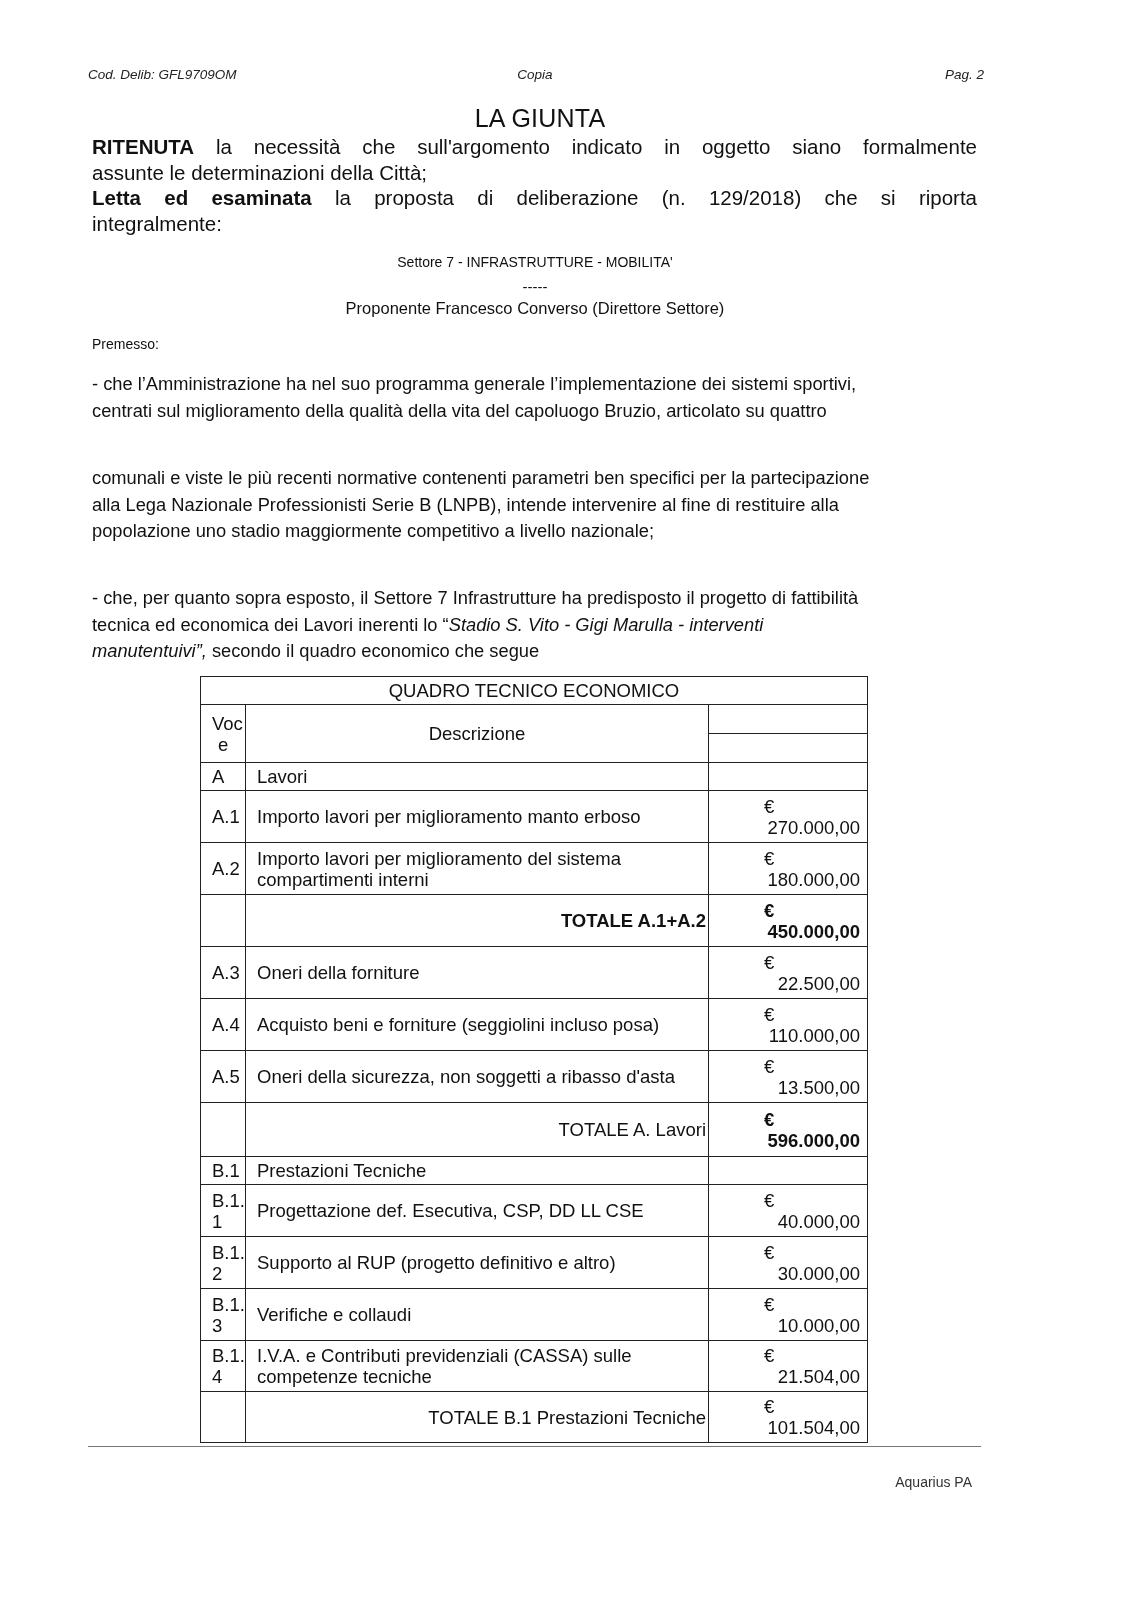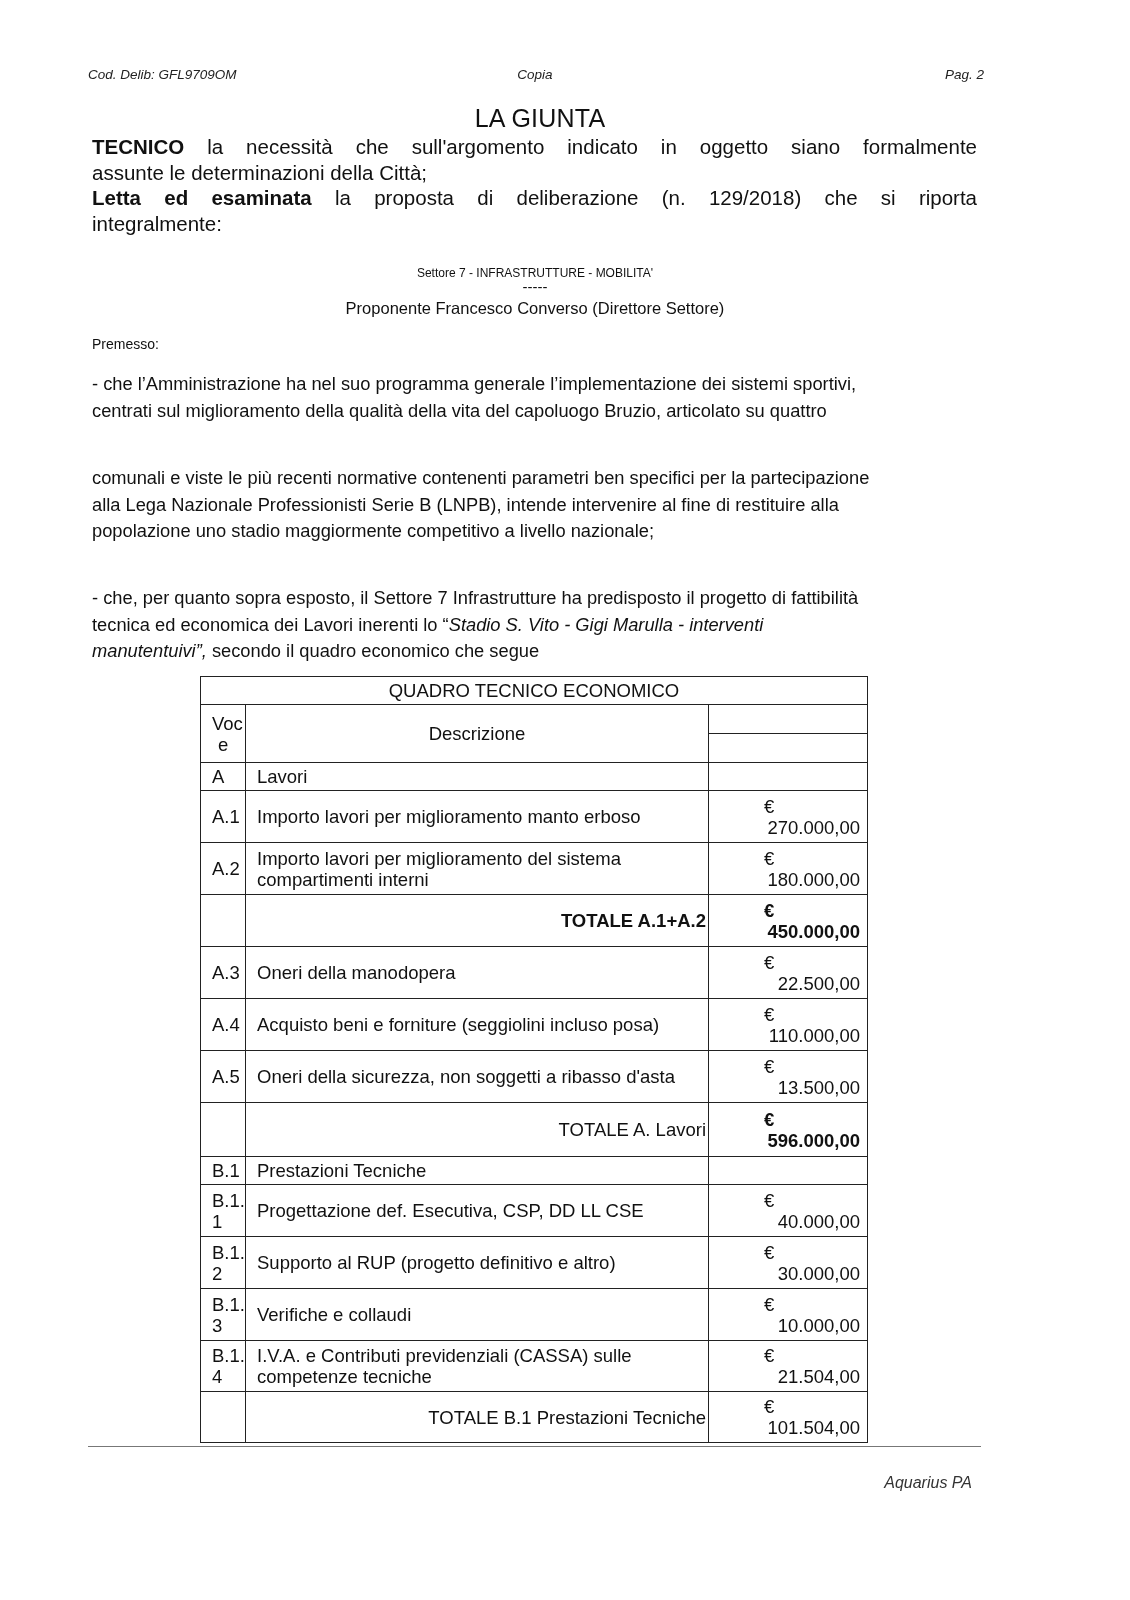--- a/index.html
+++ b/index.html
@@ -20,44 +20,44 @@
   table.qte { position: absolute; left: 200px; top: 676px; border-collapse: collapse;
               width: 667px; font-size: 18.5px; table-layout: fixed; }
   table.qte td { border: 1.5px solid #222; padding: 0 11px; vertical-align: middle; line-height: 21px; }
   col.c1 { width: 45px; } col.c2 { width: 463px; } col.c3 { width: 159px; }
   .amt { text-align: right; padding-right: 7px !important; }
   .amt .eur { display: block; text-align: left; padding-left: 44px; }
   .amt.bold { font-weight: bold; }
   .tot-label { text-align: right; padding-right: 2px !important; }
   .tot-label.bold { font-weight: bold; }
   .footer-rule { position: absolute; left: 88px; top: 1446px; width: 893px; height: 0; border-top: 1px solid #777; }
-  .footer-note { position: absolute; top: 1474px; right: 158px; font-size: 16px; font-style: italic; color: #333; }
+  .footer-note { position: absolute; top: 1474px; right: 158px; font-size: 14px; color: #333; }
 </style>
 </head>
 <body>
 
 <div class="hdr hdr-left">Cod. Delib: GFL9709OM</div>
 <div class="hdr hdr-center">Copia</div>
 <div class="hdr hdr-right">Pag. 2</div>
 
 <div class="title">LA GIUNTA</div>
 
 <div class="para just-line" style="top:134px;">
-  <b>TECNICO</b>
+  <b>RITENUTA</b>
   <span>la necessità che sull'argomento indicato in oggetto siano formalmente</span>
 </div>
 <div class="para" style="top:160px;">assunte le determinazioni della Città;</div>
 
 <div class="para just-line" style="top:185px;">
   <b>Letta ed esaminata</b>
   <span>la proposta di deliberazione (n. 129/2018) che si riporta</span>
 </div>
 <div class="para" style="top:211px;">integralmente:</div>
 
-<div class="center-line" style="top:254px; font-size:12px;margin-top:12px;">Settore  7 - INFRASTRUTTURE - MOBILITA'</div>
+<div class="center-line" style="top:254px; font-size:14px;">Settore  7 - INFRASTRUTTURE - MOBILITA'</div>
 <div class="center-line" style="top:278px; font-size:15px;">-----</div>
 <div class="center-line" style="top:299px; font-size:16.5px;">Proponente Francesco Converso (Direttore Settore)</div>
 
 <div class="body-text" style="top:331px; font-size:14px;">Premesso:</div>
 
 <div class="body-text" style="top:371px;">
   <div>- che l’Amministrazione ha nel suo programma generale l’implementazione dei sistemi sportivi,</div>
   <div>centrati sul miglioramento della qualità della vita del capoluogo Bruzio, articolato su quattro</div>
 </div>
 
@@ -114,21 +114,21 @@
   </tr>
 
   <tr style="height:52px;">
     <td></td>
     <td class="tot-label bold">TOTALE A.1+A.2</td>
     <td class="amt bold"><span class="eur">€</span><span>450.000,00</span></td>
   </tr>
 
   <tr style="height:52px;">
     <td>A.3</td>
-    <td>Oneri della manodopera</td>
+    <td>Oneri della forniture</td>
     <td class="amt"><span class="eur">€</span><span>22.500,00</span></td>
   </tr>
 
   <tr style="height:52px;">
     <td>A.4</td>
     <td>Acquisto beni e forniture (seggiolini incluso posa)</td>
     <td class="amt"><span class="eur">€</span><span>110.000,00</span></td>
   </tr>
 
   <tr style="height:52px;">

